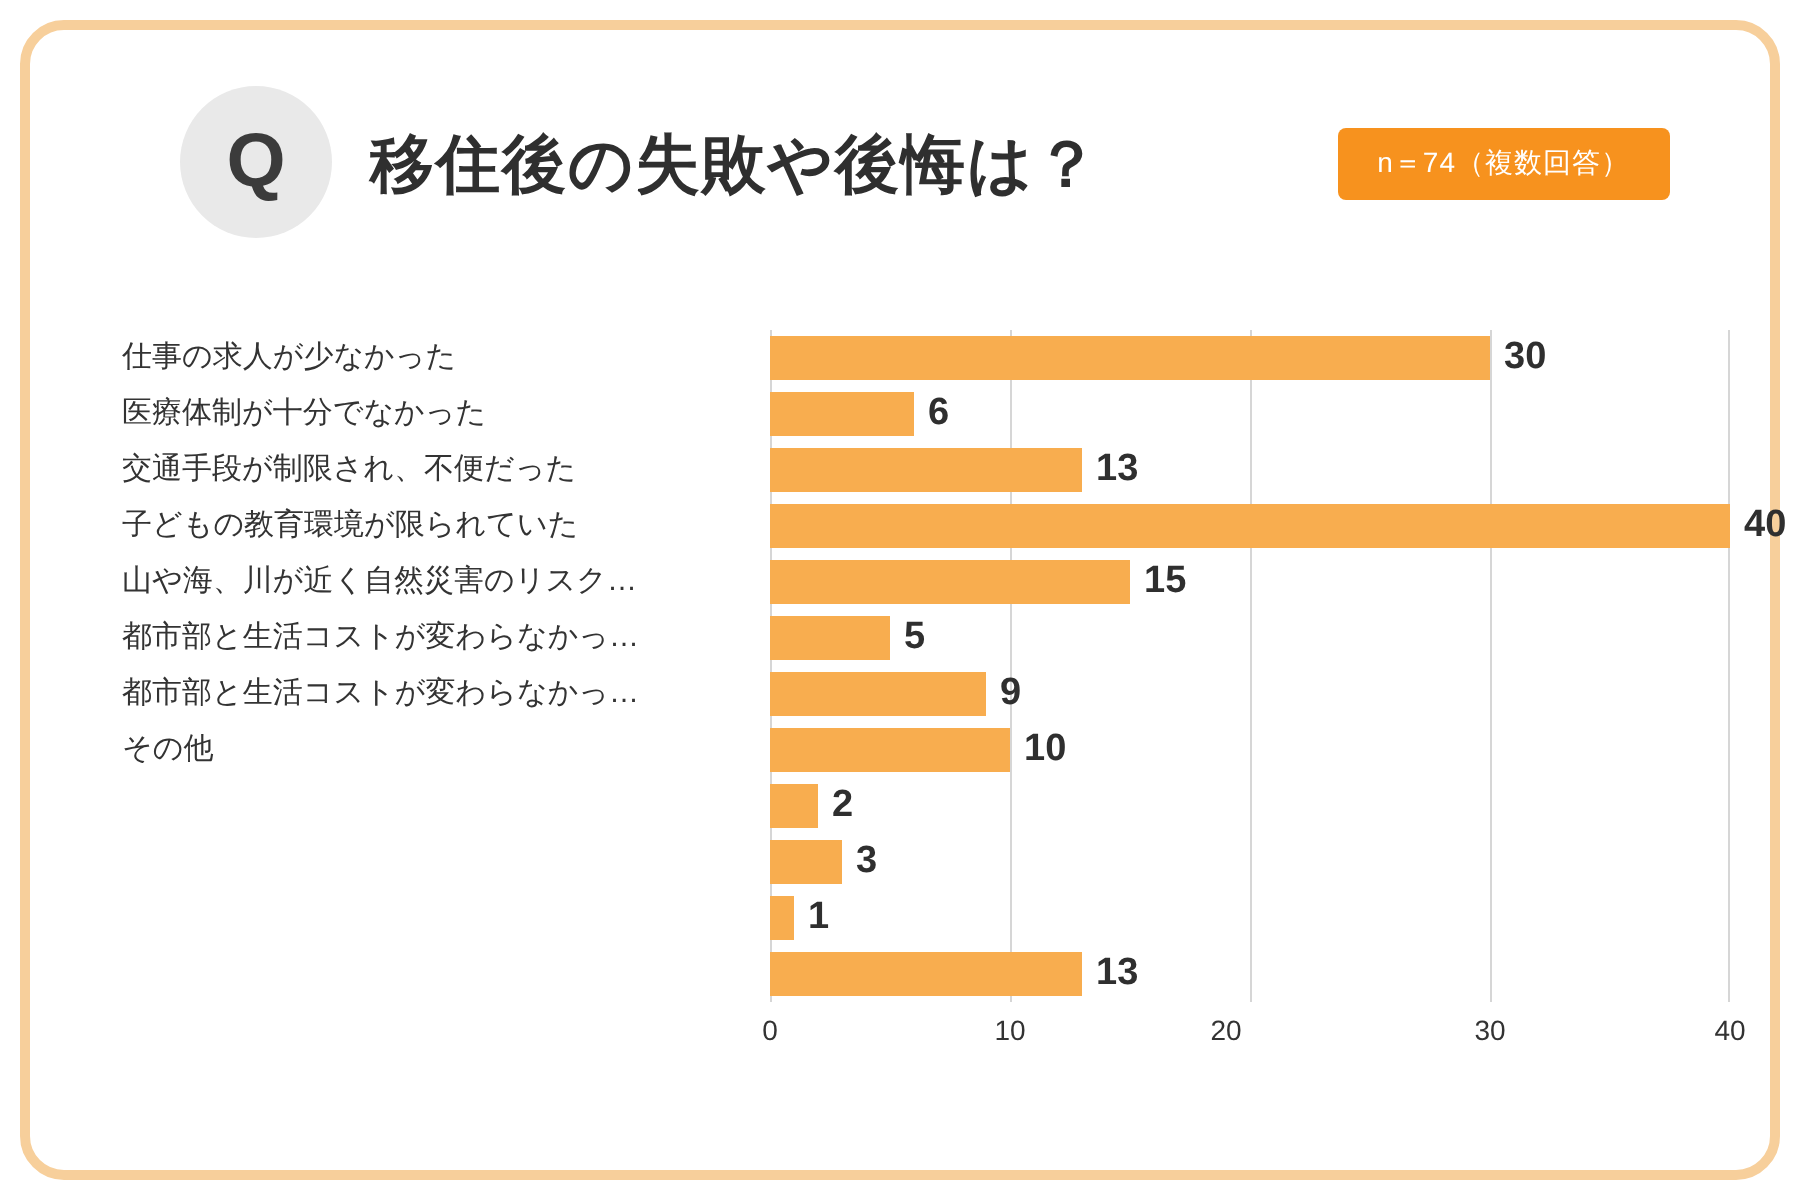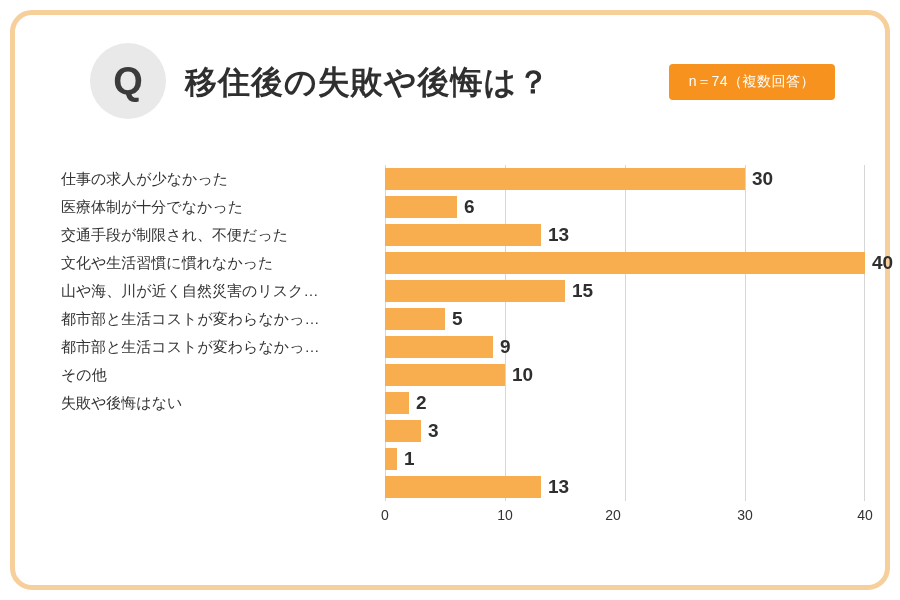--- a/index.html
+++ b/index.html
@@ -169,26 +169,25 @@
     <div class="q-badge">Q</div>
     <div class="q-title">移住後の失敗や後悔は？</div>
     <div class="n-badge">n＝74（複数回答）</div>
   </div>
 
   <div class="chart">
     <div class="labels" id="labels">
         <div class="label">仕事の求人が少なかった</div>
         <div class="label">医療体制が十分でなかった</div>
         <div class="label">交通手段が制限され、不便だった</div>
-        <div class="label">文化や生活習慣に慣れなかった</div>
+        <div class="label">子どもの教育環境が限られていた</div>
         <div class="label">山や海、川が近く自然災害のリスク…</div>
         <div class="label">都市部と生活コストが変わらなかっ…</div>
         <div class="label">都市部と生活コストが変わらなかっ…</div>
         <div class="label">その他</div>
-        <div class="label">失敗や後悔はない</div>
       </div>
     <div class="plot">
       <div class="grid" id="grid">
           <div class="gridline" style="left: 0px;"></div>
           <div class="gridline" style="left: 120px;"></div>
           <div class="gridline" style="left: 240px;"></div>
           <div class="gridline" style="left: 360px;"></div>
           <div class="gridline" style="left: 479px;"></div>
         </div>
       <div class="bars" id="bars">

